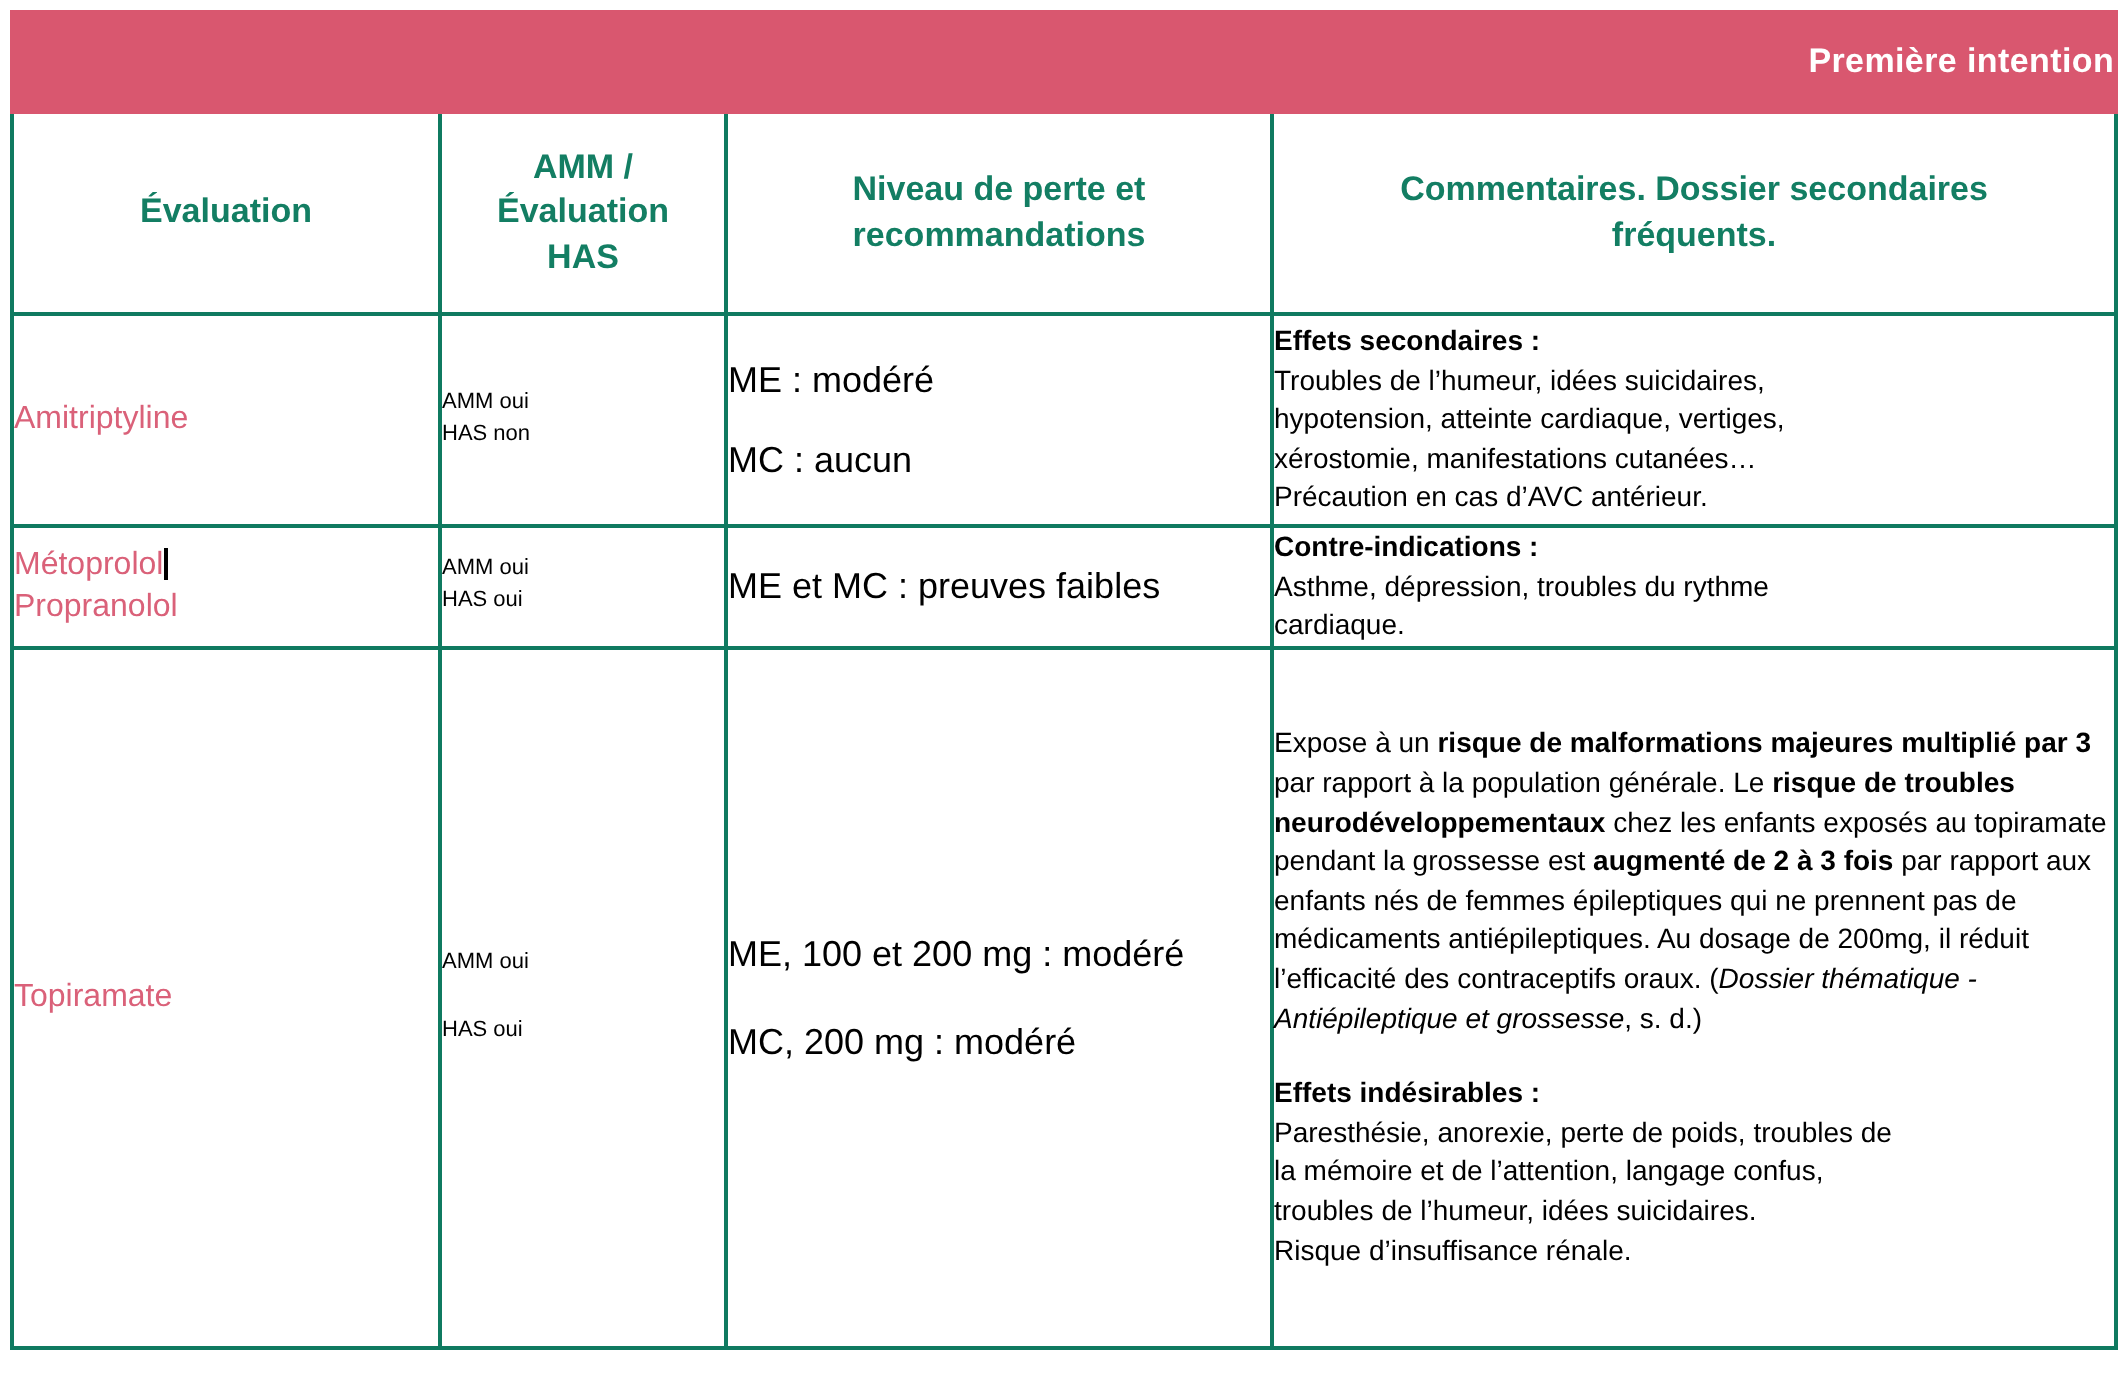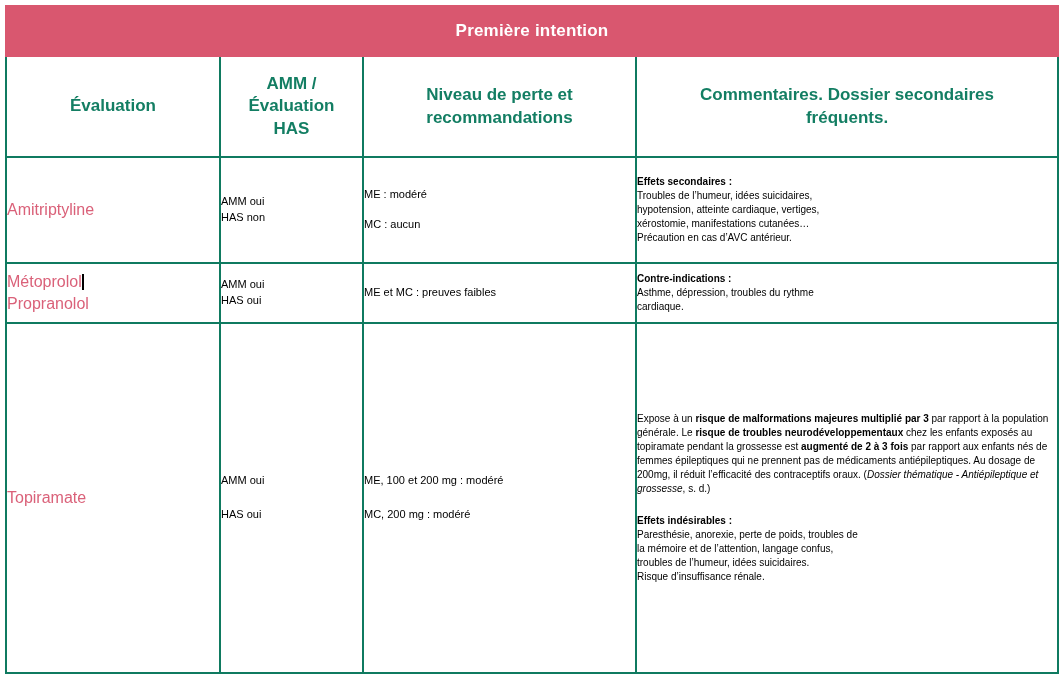--- a/index.html
+++ b/index.html
@@ -32,21 +32,21 @@
     border: 2px solid #0f7a60;
     vertical-align: middle;
     padding: 0;
   }
 
   
   .title-cell {
     background: #d9576f;
     border: 2px solid #d9576f !important;
     height: 48px;
-    text-align: center;
+    text-align: right;
   }
   .title-text {
     color: #ffffff;
     font-size: 17px;
     font-weight: bold;
     letter-spacing: 0.2px;
   }
 
   
   .col-head {
@@ -75,27 +75,27 @@
     padding: 6px 4px;
   }
   .cell-amm {
     color: #000000;
     font-size: 11px;
     line-height: 1.45;
     padding: 6px 0 6px 18px;
   }
   .cell-niv {
     color: #000000;
-    font-size: 11px;
+    font-size: 18px;
     line-height: 1.45;
     padding: 6px 8px 6px 14px;
   }
   .cell-com {
     color: #000000;
-    font-size: 10px;
+    font-size: 14px;
     line-height: 1.40;
     padding: 5px 8px 5px 10px;
     vertical-align: top;
   }
 
   .gap { display: block; height: 14px; }
   .gap-lg { display: block; height: 18px; }
 
   b, .b { font-weight: bold; }
   .it { font-style: italic; }

